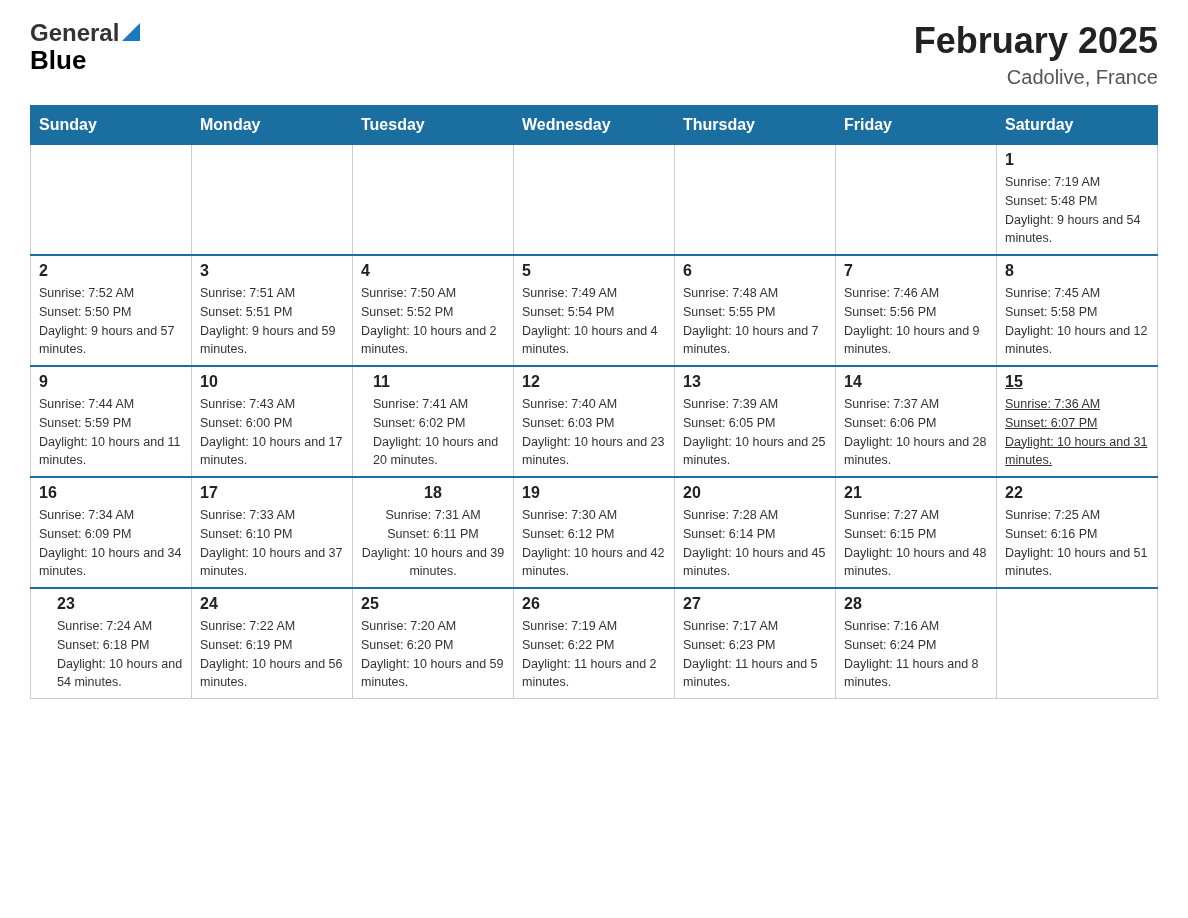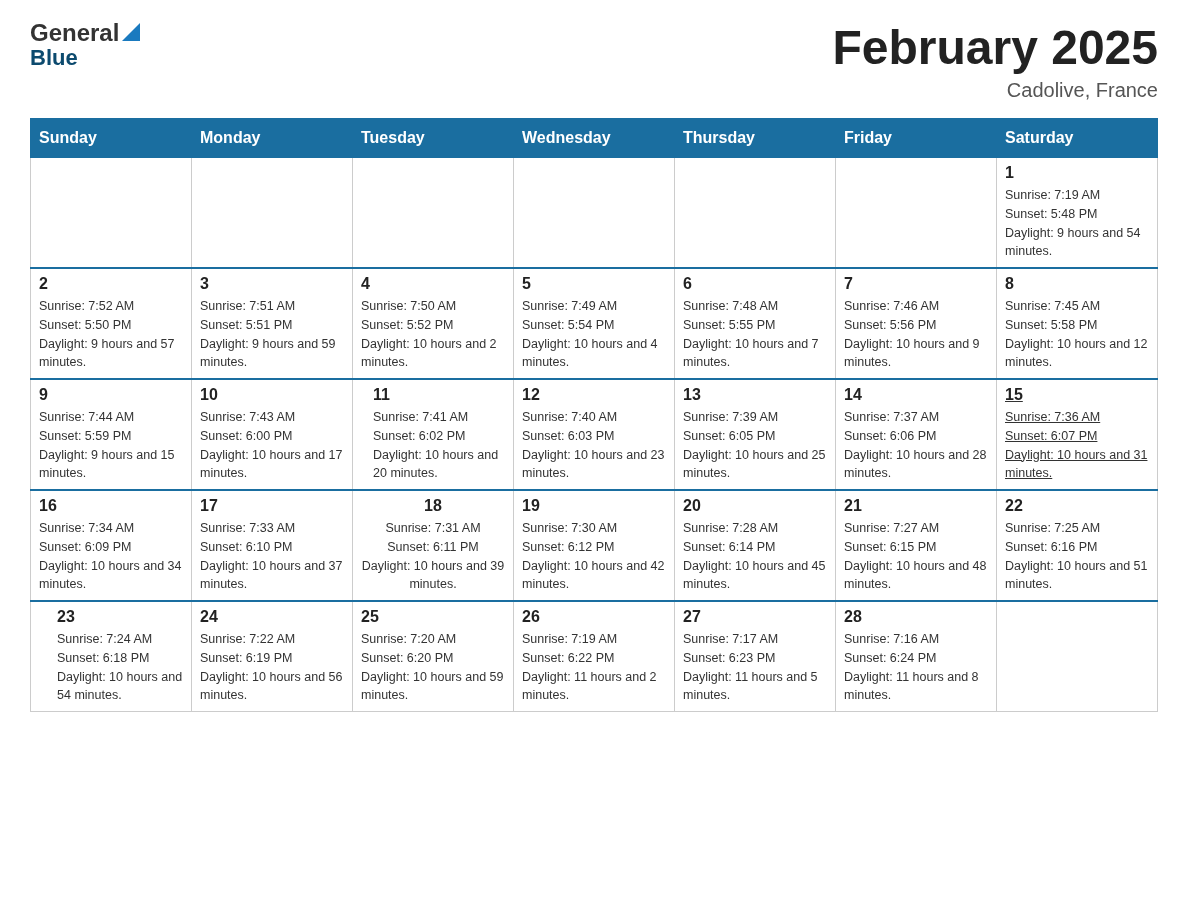--- a/index.html
+++ b/index.html
@@ -20,29 +20,29 @@
       display: flex;
       align-items: center;
       gap: 2px;
     }
     .logo-text-general {
       font-size: 24px;
       font-weight: bold;
       color: #333;
     }
     .logo-text-blue {
-      font-size: 22px;
-      font-weight: bold;
-      color: #0c4a6e;
+      font-size: 26px;
+      font-weight: bold;
+      color: #000000;
     }
     .title-area {
       text-align: right;
     }
     .calendar-title {
-      font-size: 48px;
+      font-size: 36px;
       font-weight: bold;
       color: #222;
     }
     .calendar-subtitle {
       font-size: 20px;
       color: #555;
       margin-top: 4px;
     }
     .calendar-table {
       width: 100%;
@@ -173,21 +173,21 @@
           <div class="day-info">Sunrise: 7:45 AM</div>
           <div class="day-info">Sunset: 5:58 PM</div>
           <div class="day-info">Daylight: 10 hours and 12 minutes.</div>
         </td>
       </tr>
       <tr>
         <td style="border-top: 2px solid rgb(26, 110, 160);">
           <div class="day-number">9</div>
           <div class="day-info">Sunrise: 7:44 AM</div>
           <div class="day-info">Sunset: 5:59 PM</div>
-          <div class="day-info">Daylight: 9 hours and 15 minutes.</div>
+          <div class="day-info">Daylight: 10 hours and 11 minutes.</div>
         </td>
         <td style="border-top: 2px solid rgb(26, 110, 160);">
           <div class="day-number">10</div>
           <div class="day-info">Sunrise: 7:43 AM</div>
           <div class="day-info">Sunset: 6:00 PM</div>
           <div class="day-info">Daylight: 10 hours and 17 minutes.</div>
         </td>
         <td style="border-top: 2px solid rgb(26, 110, 160); padding-left: 20px;">
           <div class="day-number">11</div>
           <div class="day-info">Sunrise: 7:41 AM</div>

